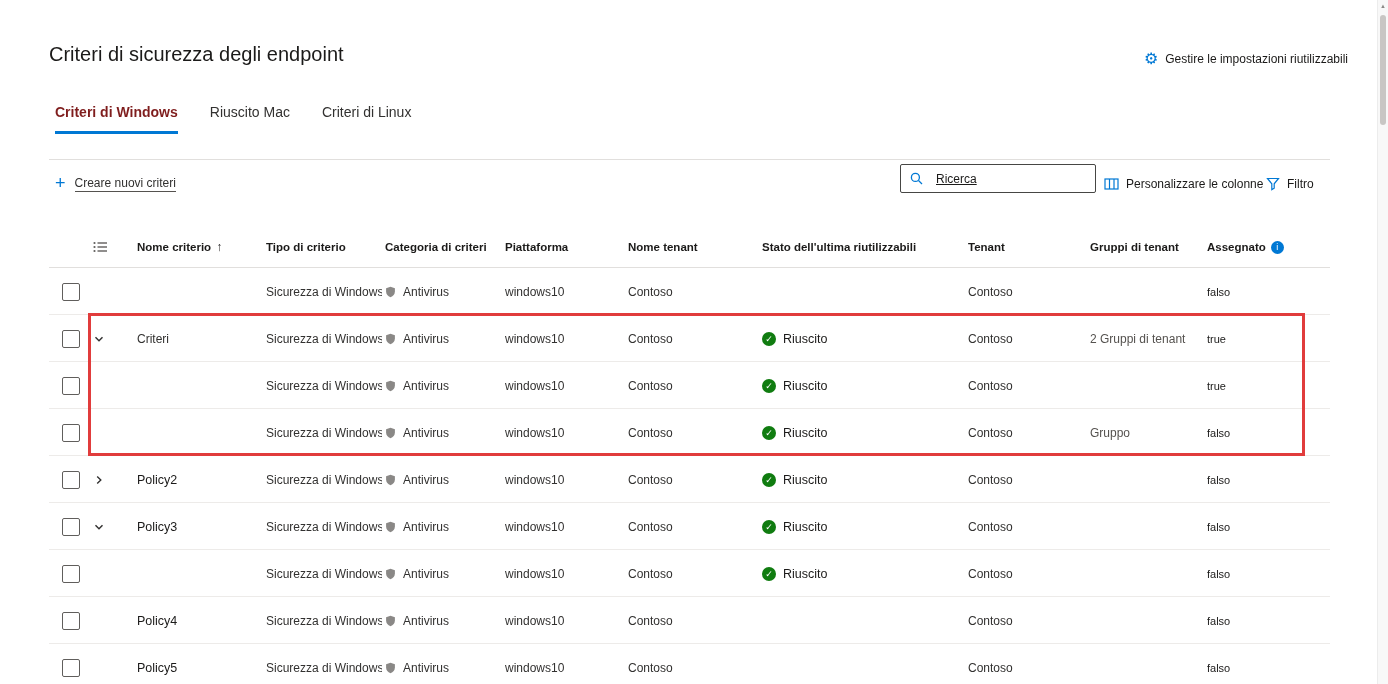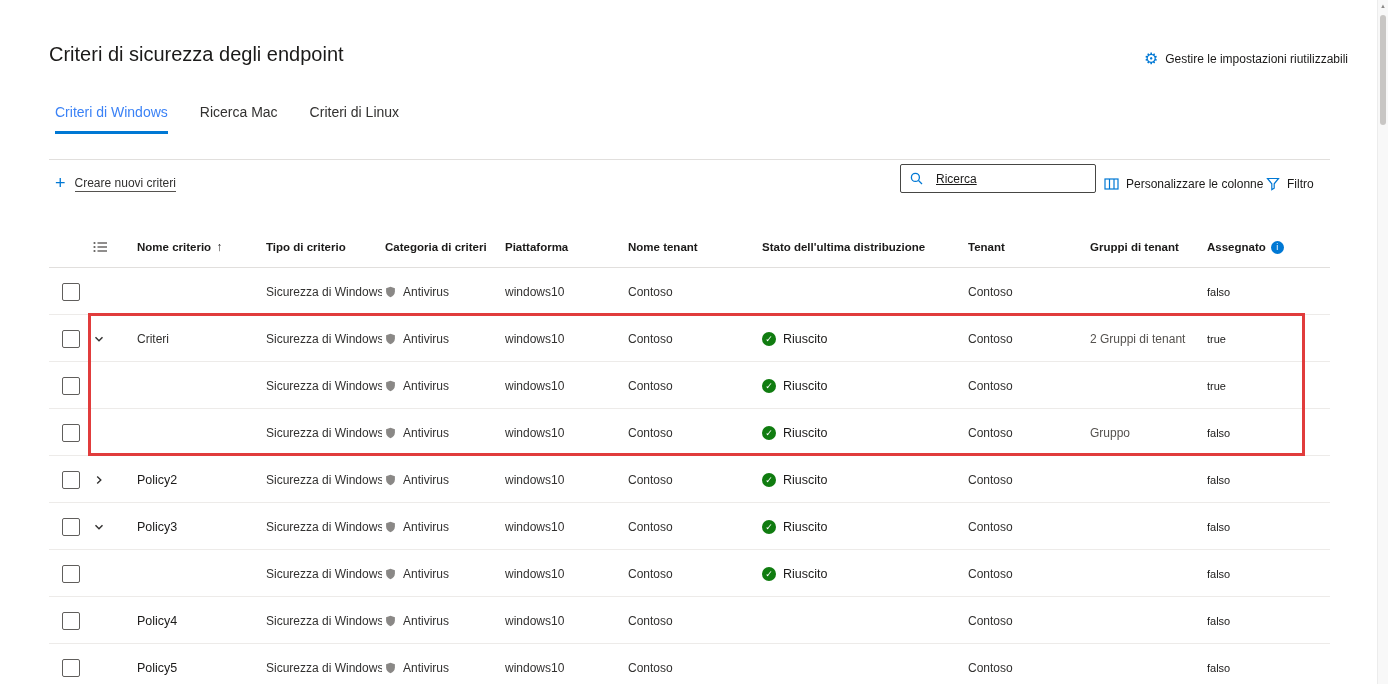--- a/index.html
+++ b/index.html
@@ -9,21 +9,21 @@
 
   
   .title{position:absolute;left:49px;top:43px;font-size:20px;font-weight:400;color:#1b1a19}
   .manage{position:absolute;top:51px;right:40px;display:flex;align-items:center;gap:7px;
     font-size:12px;color:#1b1a19;cursor:pointer}
   .gear{color:var(--accent);font-size:16px;line-height:1}
 
   
   .tabs{position:absolute;left:55px;top:104px;display:flex;gap:32px}
   .tab{font-size:14px;padding-bottom:11px;color:#323130;cursor:pointer}
-  .tab.active{font-weight:400;color:#3b82f6;border-bottom:3px solid var(--accent)}
+  .tab.active{font-weight:700;color:#7f1d1d;border-bottom:3px solid var(--accent)}
 
   
   .cmdline{position:absolute;left:49px;top:159px;width:1281px;border-top:1px solid #e1dfdd}
   .create-btn{position:absolute;left:55px;top:170px;height:28px;display:flex;align-items:center;
     gap:9px;font-size:12px;cursor:pointer}
   .plus{color:var(--accent);font-size:18px;font-weight:400;line-height:1;margin-top:-2px}
   .create-lbl{border-bottom:1px solid #55524f;padding-bottom:1px}
   .search-box{position:absolute;left:900px;top:164px;width:196px;height:29px;background:#fff;
     border:1px solid #464644;border-radius:2px;display:flex;align-items:center;padding:0 9px;gap:13px}
   .search-box input{flex:1;border:none;outline:none;background:transparent;font-size:12px;
@@ -84,21 +84,21 @@
 
   <h1 class="title">Criteri di sicurezza degli endpoint</h1>
 
   <div class="manage">
     <span class="gear">⚙</span>
     <span>Gestire le impostazioni riutilizzabili</span>
   </div>
 
   <div class="tabs">
     <div class="tab active">Criteri di Windows</div>
-    <div class="tab">Ricerca Mac</div>
+    <div class="tab">Riuscito Mac</div>
     <div class="tab">Criteri di Linux</div>
   </div>
 
   <div class="cmdline"></div>
 
   <div class="create-btn">
     <span class="plus">+</span>
     <span class="create-lbl">Creare nuovi criteri</span>
   </div>
 
@@ -145,21 +145,21 @@
           </svg>
       </div>
       <div class="hcell x-name">
         <span>Nome criterio</span>
         <span class="sort">↑</span>
       </div>
       <div class="hcell x-type">Tipo di criterio</div>
       <div class="hcell x-cat">Categoria di criteri</div>
       <div class="hcell x-tname">Nome tenant</div>
       <div class="hcell x-plat">Piattaforma</div>
-      <div class="hcell x-status">Stato dell'ultima distribuzione</div>
+      <div class="hcell x-status">Stato dell'ultima riutilizzabili</div>
       <div class="hcell x-groups">Gruppi di tenant</div>
       <div class="hcell x-tenant">Tenant</div>
       <div class="hcell x-assigned">
         <span>Assegnato</span>
         <span class="info">i</span>
       </div>
     </div>
     <div class="tbody">
         <div class="trow">
     <div class="cell x-check">

